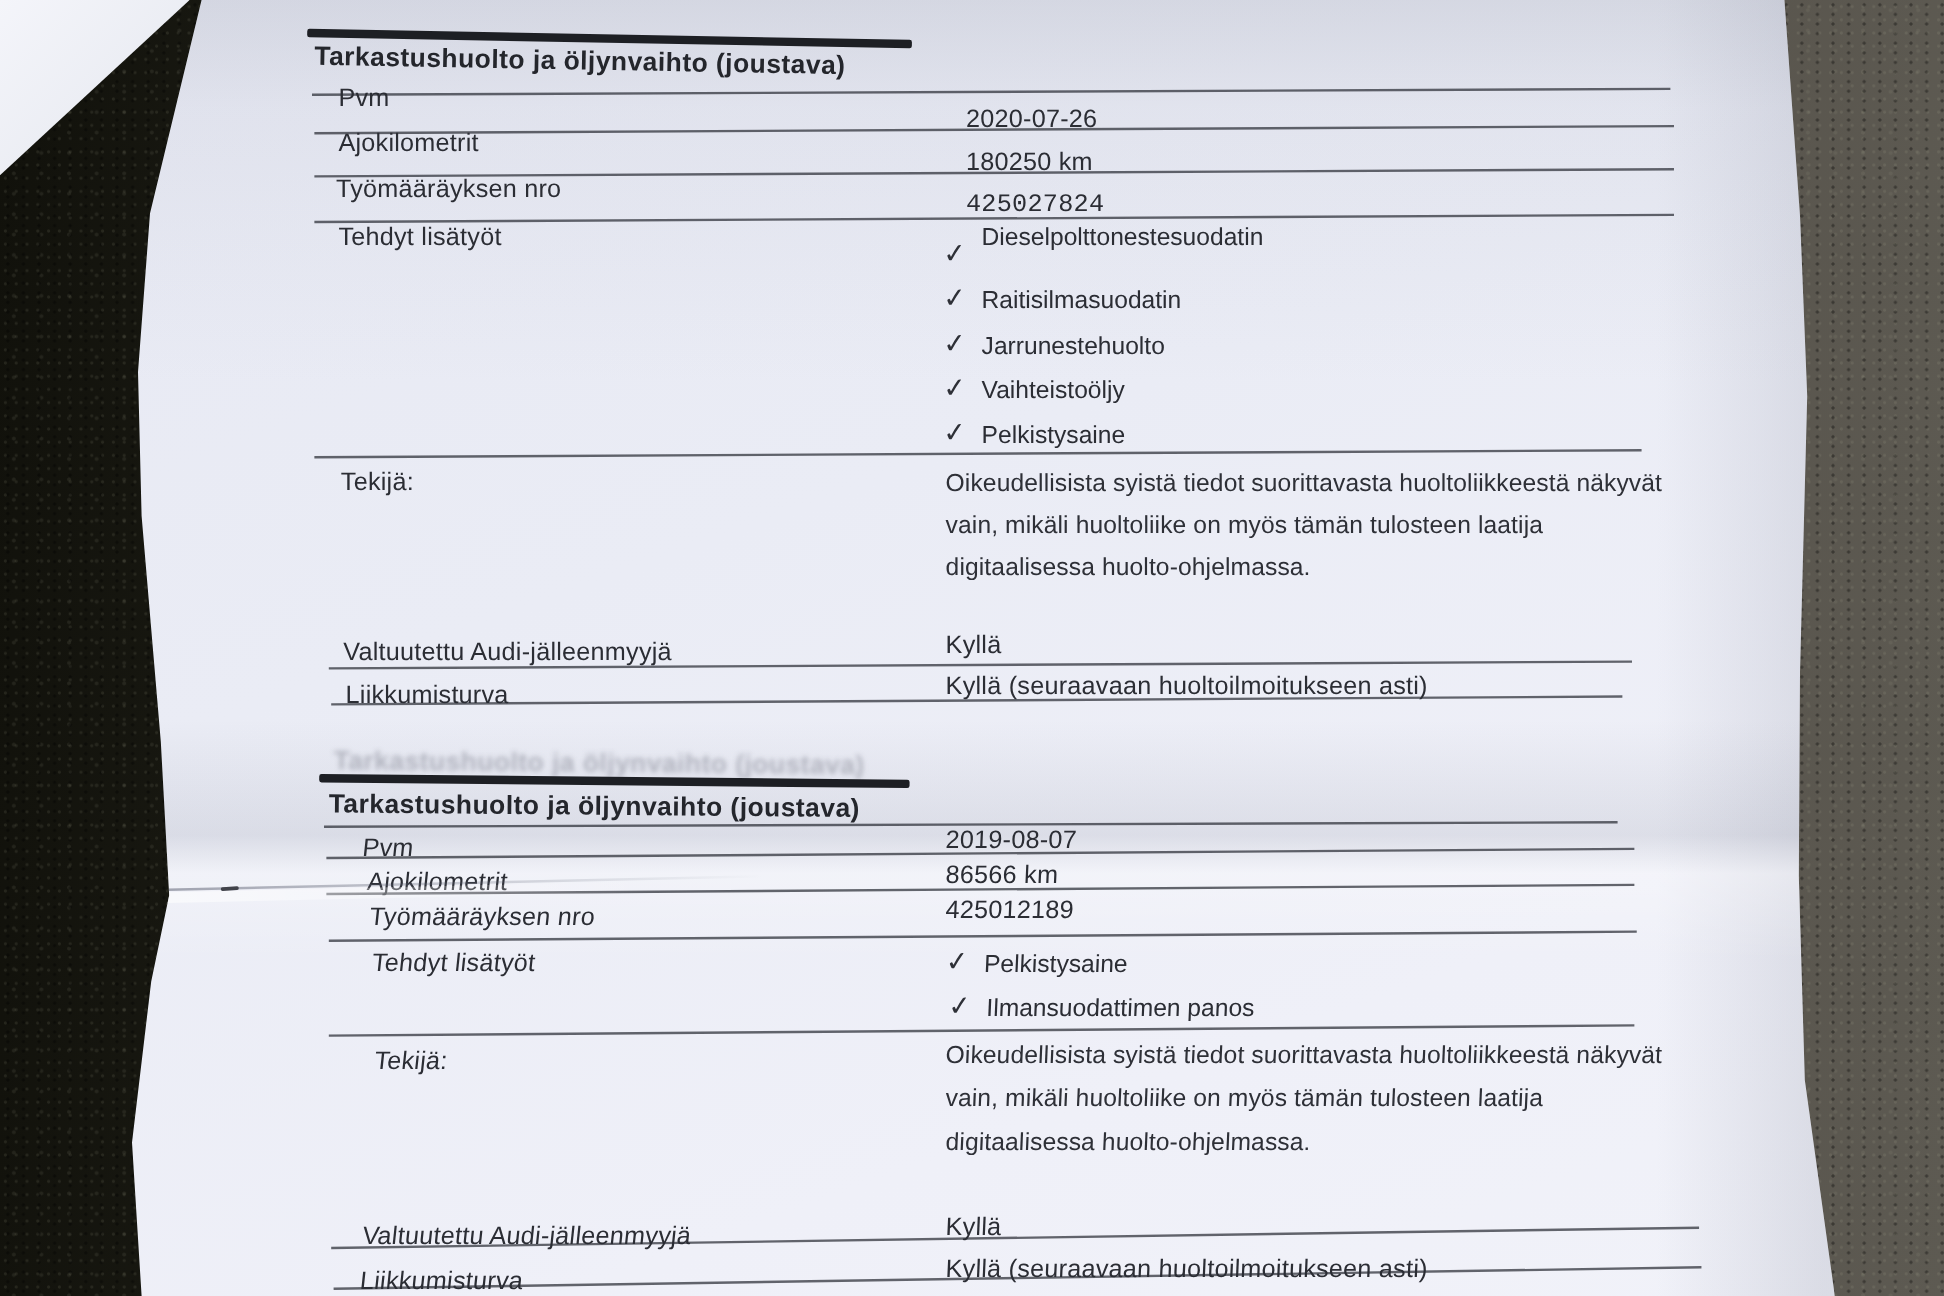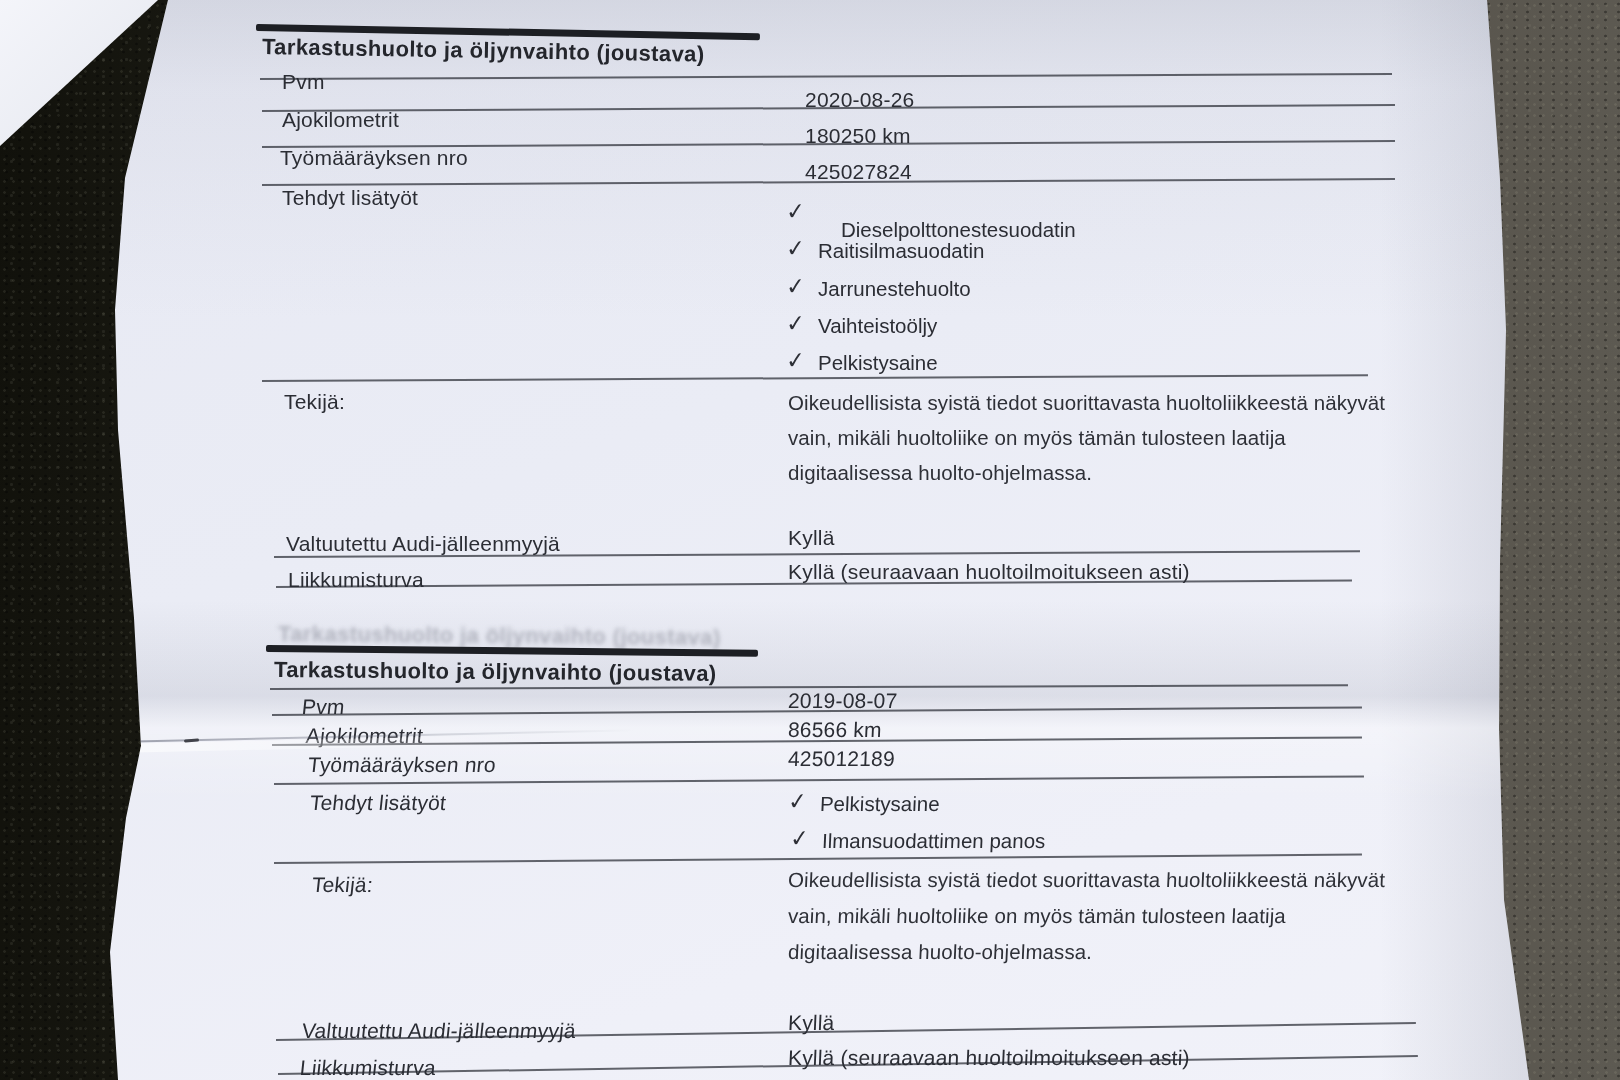--- a/index.html
+++ b/index.html
@@ -58,35 +58,35 @@
   <div class="under-sheet"></div>
 
   <div class="sheet">
 
     <section class="sec sec1">
       <div class="bar" style="left:-4px;top:24px;width:504px;transform:rotate(1.05deg);"></div>
       <h2 class="title" style="left:2px;top:34px;transform:rotate(1deg);">Tarkastushuolto ja öljynvaihto (joustava)</h2>
       <div class="tline" style="left:0;top:78px;width:1132px;transform:rotate(-0.25deg);"></div>
 
       <span class="lbl" style="left:22px;top:70px;">Pvm</span>
-      <span class="val" style="left:545px;top:88px;">2020-08-26</span>
+      <span class="val" style="left:545px;top:88px;">2020-07-26</span>
       <div class="rline" style="left:2px;top:110px;width:1133px;transform:rotate(-0.3deg);"></div>
 
       <span class="lbl" style="left:22px;top:108px;">Ajokilometrit</span>
       <span class="val" style="left:545px;top:124px;">180250 km</span>
       <div class="rline" style="left:2px;top:146px;width:1133px;transform:rotate(-0.3deg);"></div>
 
       <span class="lbl" style="left:20px;top:146px;">Työmääräyksen nro</span>
-      <span class="val" style="left:545px;top:160px;">425027824</span>
+      <span class="val" style="left:545px;top:160px;font-family:Liberation Mono, monospace;">425027824</span>
       <div class="rline" style="left:2px;top:184px;width:1133px;transform:rotate(-0.3deg);"></div>
 
       <span class="lbl" style="left:22px;top:186px;">Tehdyt lisätyöt</span>
 
       <span class="check" style="left:526px;top:200px;transform:rotate(-4deg);">✓</span>
-      <span class="check-text" style="left:558px;top:218px;margin-left:23px;">Dieselpolttonestesuodatin</span>
+      <span class="check-text" style="left:558px;top:186px;">Dieselpolttonestesuodatin</span>
       <span class="check" style="left:526px;top:237px;transform:rotate(-4deg);">✓</span>
       <span class="check-text" style="left:558px;top:239px;">Raitisilmasuodatin</span>
       <span class="check" style="left:526px;top:275px;transform:rotate(-4deg);">✓</span>
       <span class="check-text" style="left:558px;top:277px;">Jarrunestehuolto</span>
       <span class="check" style="left:526px;top:312px;transform:rotate(-4deg);">✓</span>
       <span class="check-text" style="left:558px;top:314px;">Vaihteistoöljy</span>
       <span class="check" style="left:526px;top:349px;transform:rotate(-4deg);">✓</span>
       <span class="check-text" style="left:558px;top:351px;">Pelkistysaine</span>
       <div class="rline" style="left:2px;top:380px;width:1106px;transform:rotate(-0.3deg);"></div>
 

